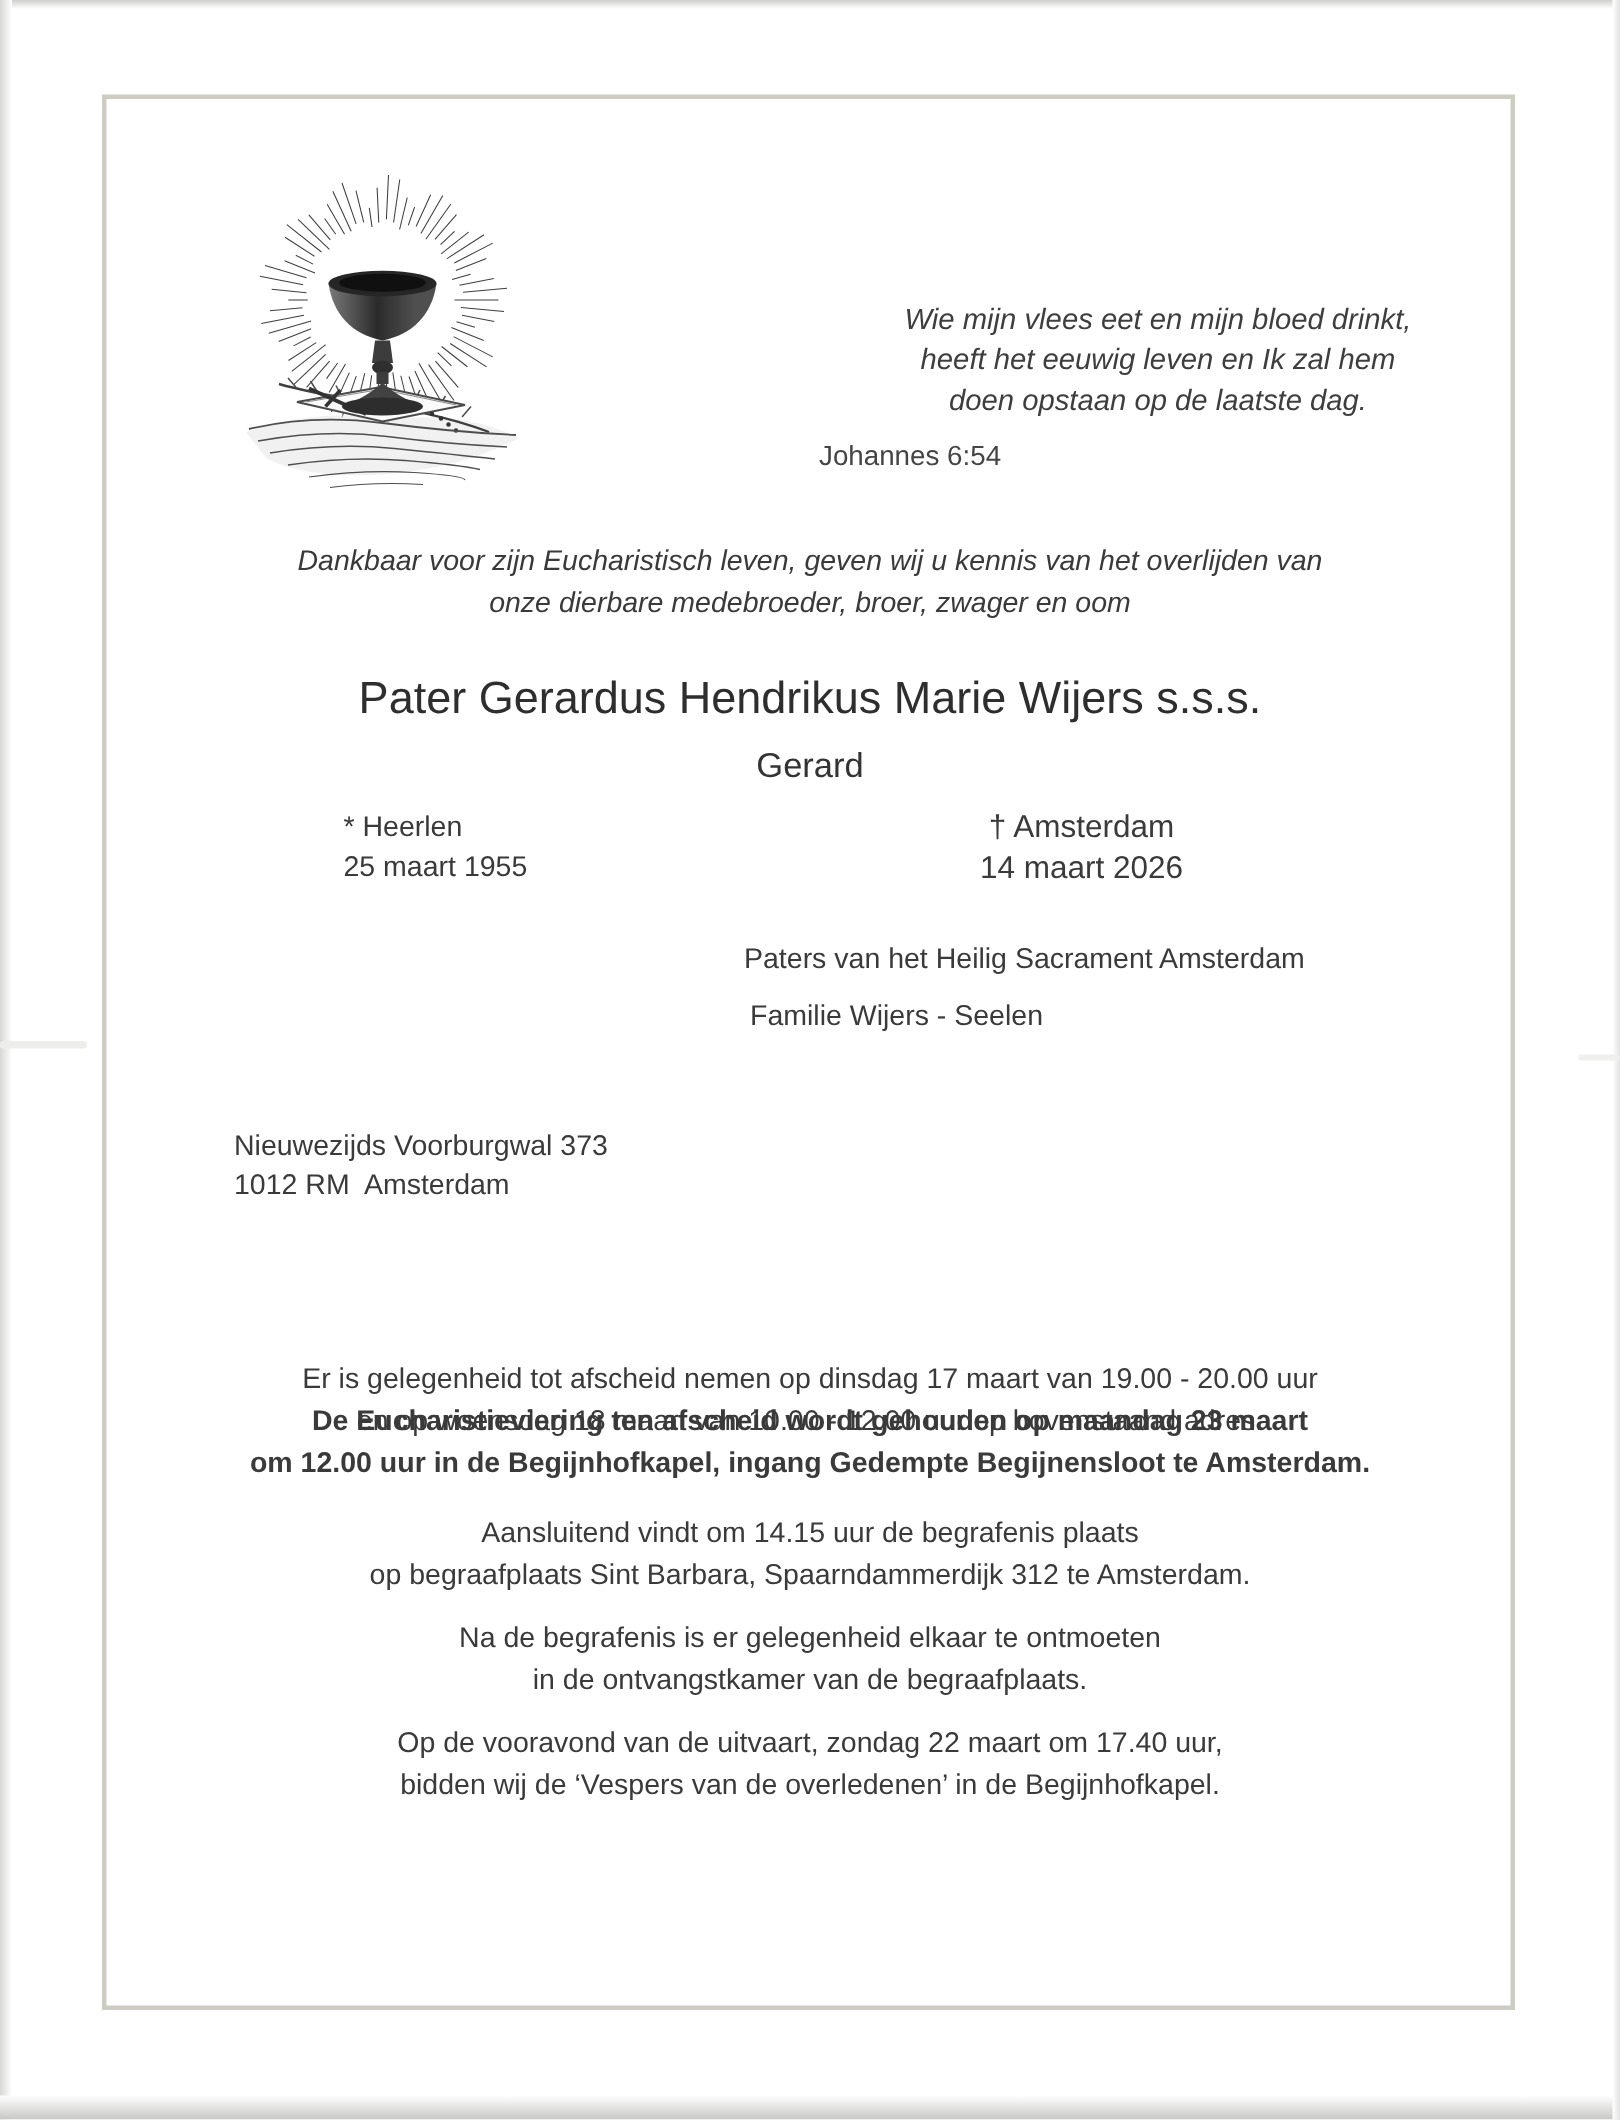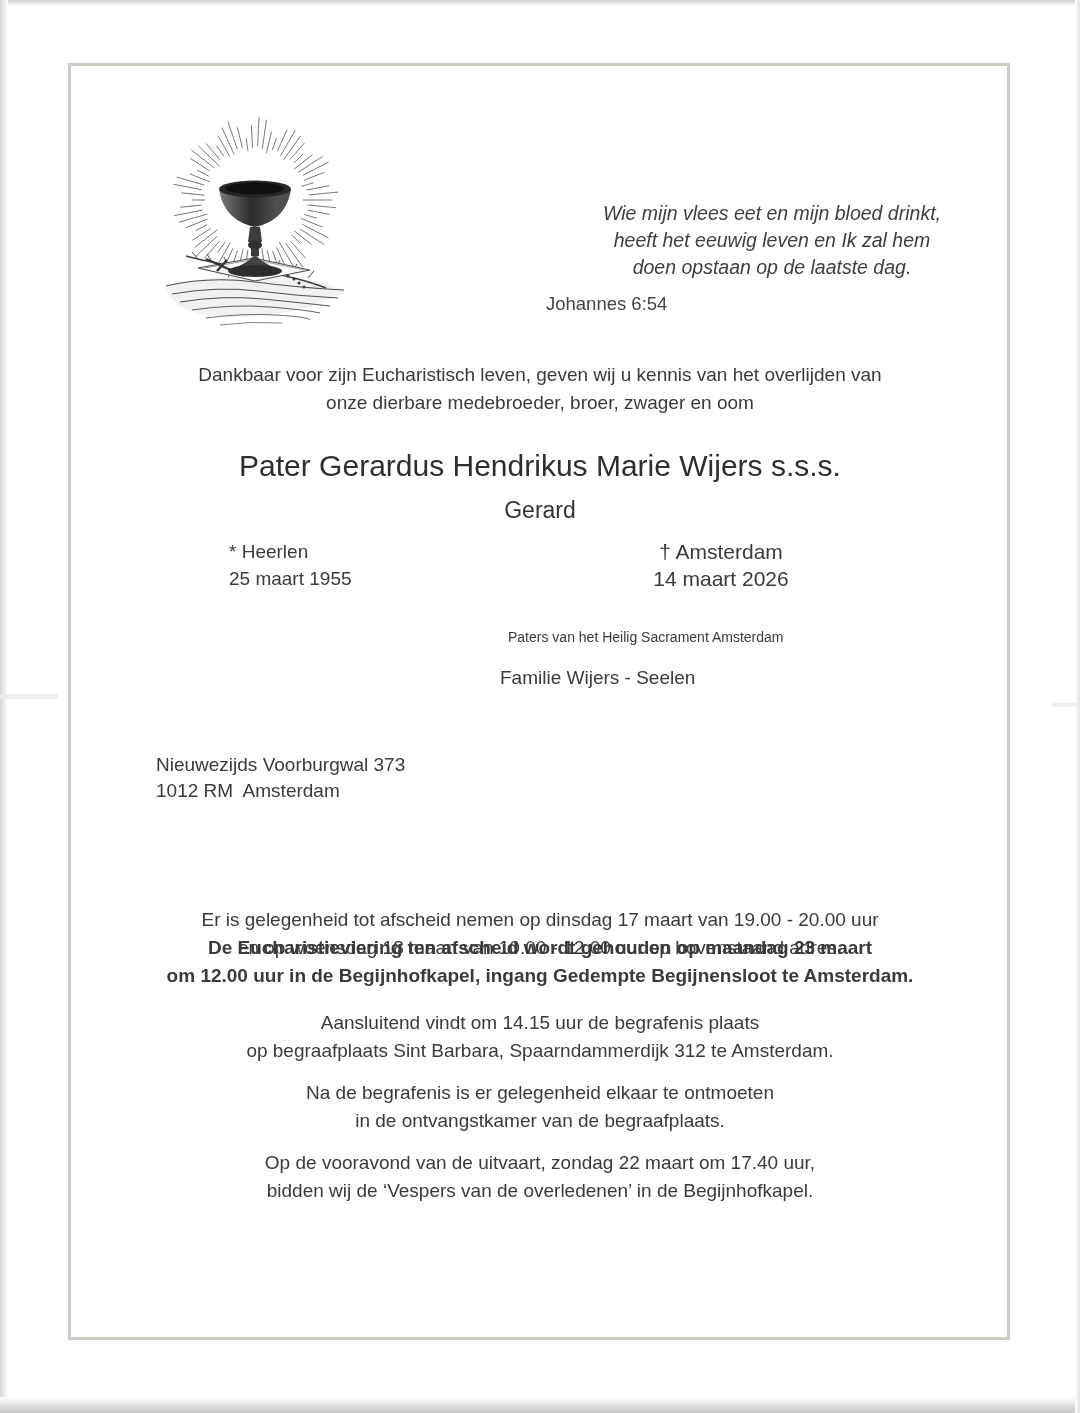--- a/index.html
+++ b/index.html
@@ -31,29 +31,29 @@
   .center { left:0; right:0; text-align:center; }
 
   .illustration { left:158px; top:116px; width:195px; height:218px; }
 
   .quote {
     left:562px; top:200px; width:420px;
     font-style:italic; font-size:19.5px; line-height:27px; color:#3e3e3e;
   }
   .quote-attribution { left:546px; top:293px; font-size:18.5px; color:#454545; }
 
-  .announcement { top:361px; font-size:19px; line-height:28px; }
+  .announcement { top:361px; font-size:19px; line-height:28px;font-style:italic; }
 
   .deceased-name { top:449px; font-size:30px; color:#2e2e2e; }
   .deceased-nickname { top:497px; font-size:23px; color:#333333; }
 
   .birth { left:229px; top:538px; width:270px; text-align:left; font-size:19px; line-height:27px; }
   .death { left:586px; top:538px; width:270px; text-align:center; font-size:21px; line-height:27px; }
 
-  .signatory-1 { left:508px; top:629px; font-size:14px; }
+  .signatory-1 { left:496px; top:629px; font-size:19px; }
   .signatory-2 { left:500px; top:667px; font-size:19px; }
 
   .address { left:156px; top:752px; font-size:19px; line-height:26px; }
 
   .para { font-size:19px; line-height:28px; }
   .para-1 { top:906px; }
   .para-2 { top:934px;font-weight:bold; }
   .para-3 { top:1009px; }
   .para-4 { top:1079px; }
   .para-5 { top:1149px; }

